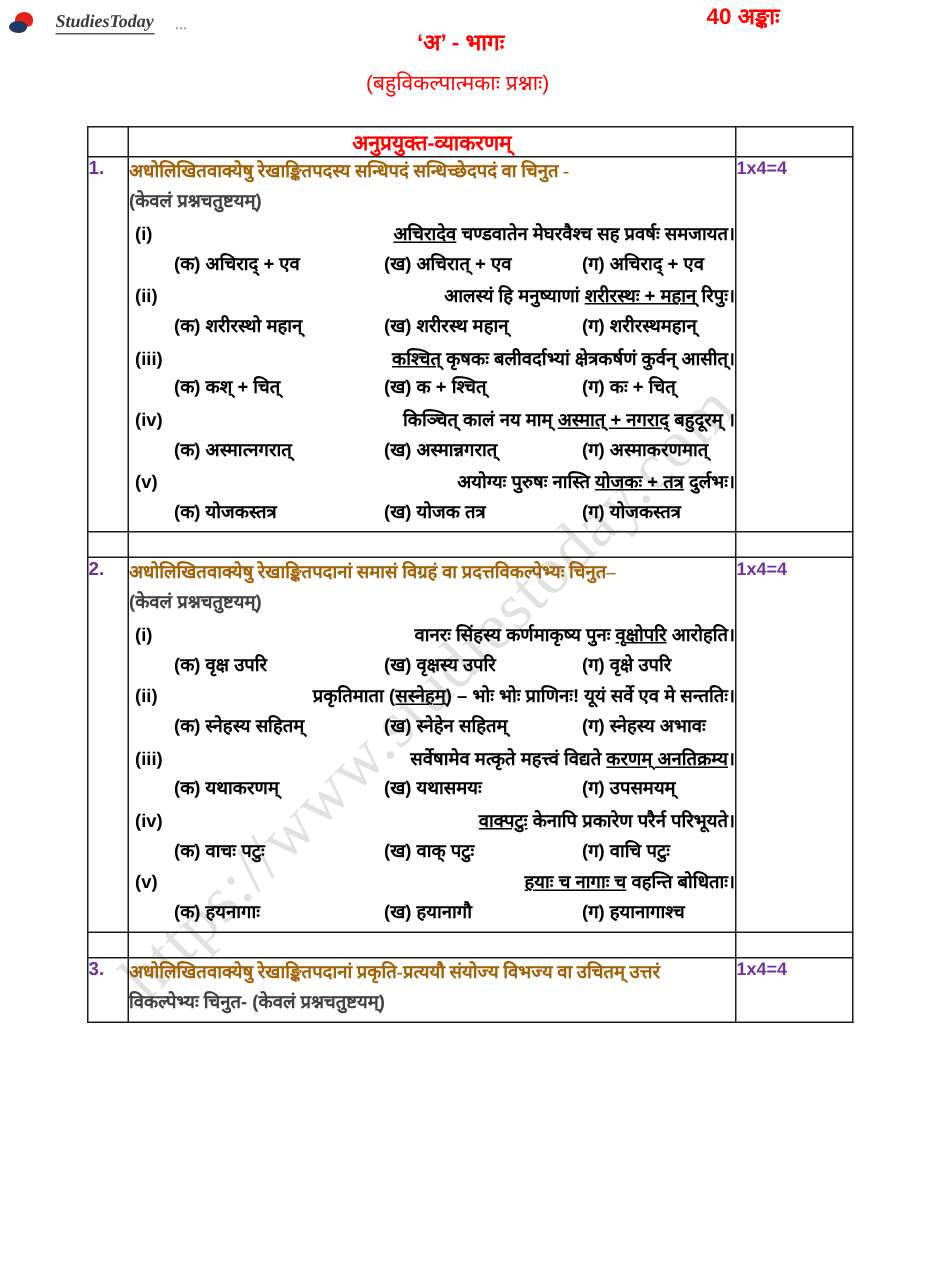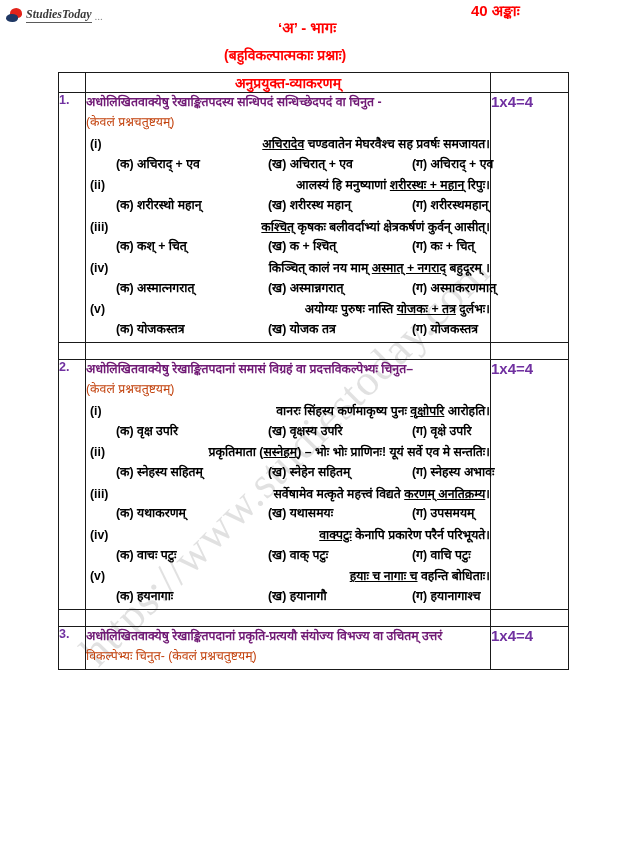--- a/index.html
+++ b/index.html
@@ -38,21 +38,21 @@
     color: rgba(120,120,120,0.22);
   }
 
   
   #logo {
     position: absolute;
     left: 6px;
     top: 8px;
     display: flex;
     align-items: flex-start;
-    gap: 3px;
+    gap: 14px;
     z-index: 9;
   }
   #logo .logo-mark {
     width: 17px; height: 15px;
     position: relative;
   }
   #logo .logo-mark .blob-red {
     position: absolute;
     left: 4px; top: 0px;
     width: 12px; height: 10px;
@@ -100,33 +100,33 @@
     left: 278px;
     top: 17px;
   }
   #marks-label {
     position: absolute;
     left: 471px;
     top: 0;
   }
   #mcq-note {
     position: absolute;
-    left: 224px;
+    left: 244px;
     top: 45px;
     color: #ff0000;
-    font-weight: bold;
+    font-weight: normal;
     font-size: 14px;
     font-family: "Liberation Sans", "DejaVu Sans", sans-serif;
   }
 
   
   #qtable {
     position: absolute;
     left: 58px;
-    top: 72px;
+    top: 84px;
     width: 510px;
     border-collapse: collapse;
     table-layout: fixed;
     z-index: 8;
     background: transparent;
   }
   #qtable td {
     border: 1px solid #1a1a1a;
     vertical-align: top;
     background: transparent;
@@ -141,50 +141,50 @@
     padding: 5px 0 0 7px;
     color: #7030a0;
     font-weight: bold;
     font-size: 12.5px;
     font-family: "Liberation Sans", "DejaVu Sans", sans-serif;
   }
   td.marks-cell {
     padding: 5px 0 0 6px;
     color: #7030a0;
     font-weight: bold;
-    font-size: 15px;
+    font-size: 12px;
     font-family: "Liberation Sans", "DejaVu Sans", sans-serif;
   }
   td.body-cell {
     padding: 4px 4px 6px 6px;
   }
 
   
   td.section-cell {
     text-align: center;
     padding: 5px 0 6px 0;
     color: #ff0000;
     font-weight: bold;
     font-size: 14px;
     font-family: "Liberation Sans", "DejaVu Sans", sans-serif;
   }
   tr.spacer-row td { height: 16px; }
 
   
   .q-stem {
-    color: #701a75;
+    color: #a16207;
     font-weight: bold;
     font-size: 12.3px;
-    font-family: Liberation Sans, sans-serif;
+    font-family: Liberation Serif, serif;
     line-height: 1.55;
     margin: 0 0 1px 0;
   }
   .q-sub {
-    color: #c2410c;
-    font-weight: normal;
+    color: #404040;
+    font-weight: bold;
     font-size: 12.3px;
     font-family: "Liberation Sans", "DejaVu Sans", sans-serif;
     line-height: 1.55;
     margin: 0 0 3px 0;
   }
   .item {
     margin: 0 0 1px 0;
   }
   .item-line {
     display: flex;
@@ -207,21 +207,20 @@
 
   .options {
     display: flex;
     color: #000;
     font-weight: bold;
     font-size: 12.3px;
     font-family: "Liberation Sans", "DejaVu Sans", sans-serif;
     line-height: 1.6;
     padding-left: 30px;
     margin-bottom: 2px;
-    gap: 12px;
   }
   .opt { flex: 0 0 auto; }
   .opt-a { width: 140px; }
   .opt-b { width: 132px; }
   .opt-c { width: auto; }
 </style>
 </head>
 <body>
 
 <div id="watermark">

